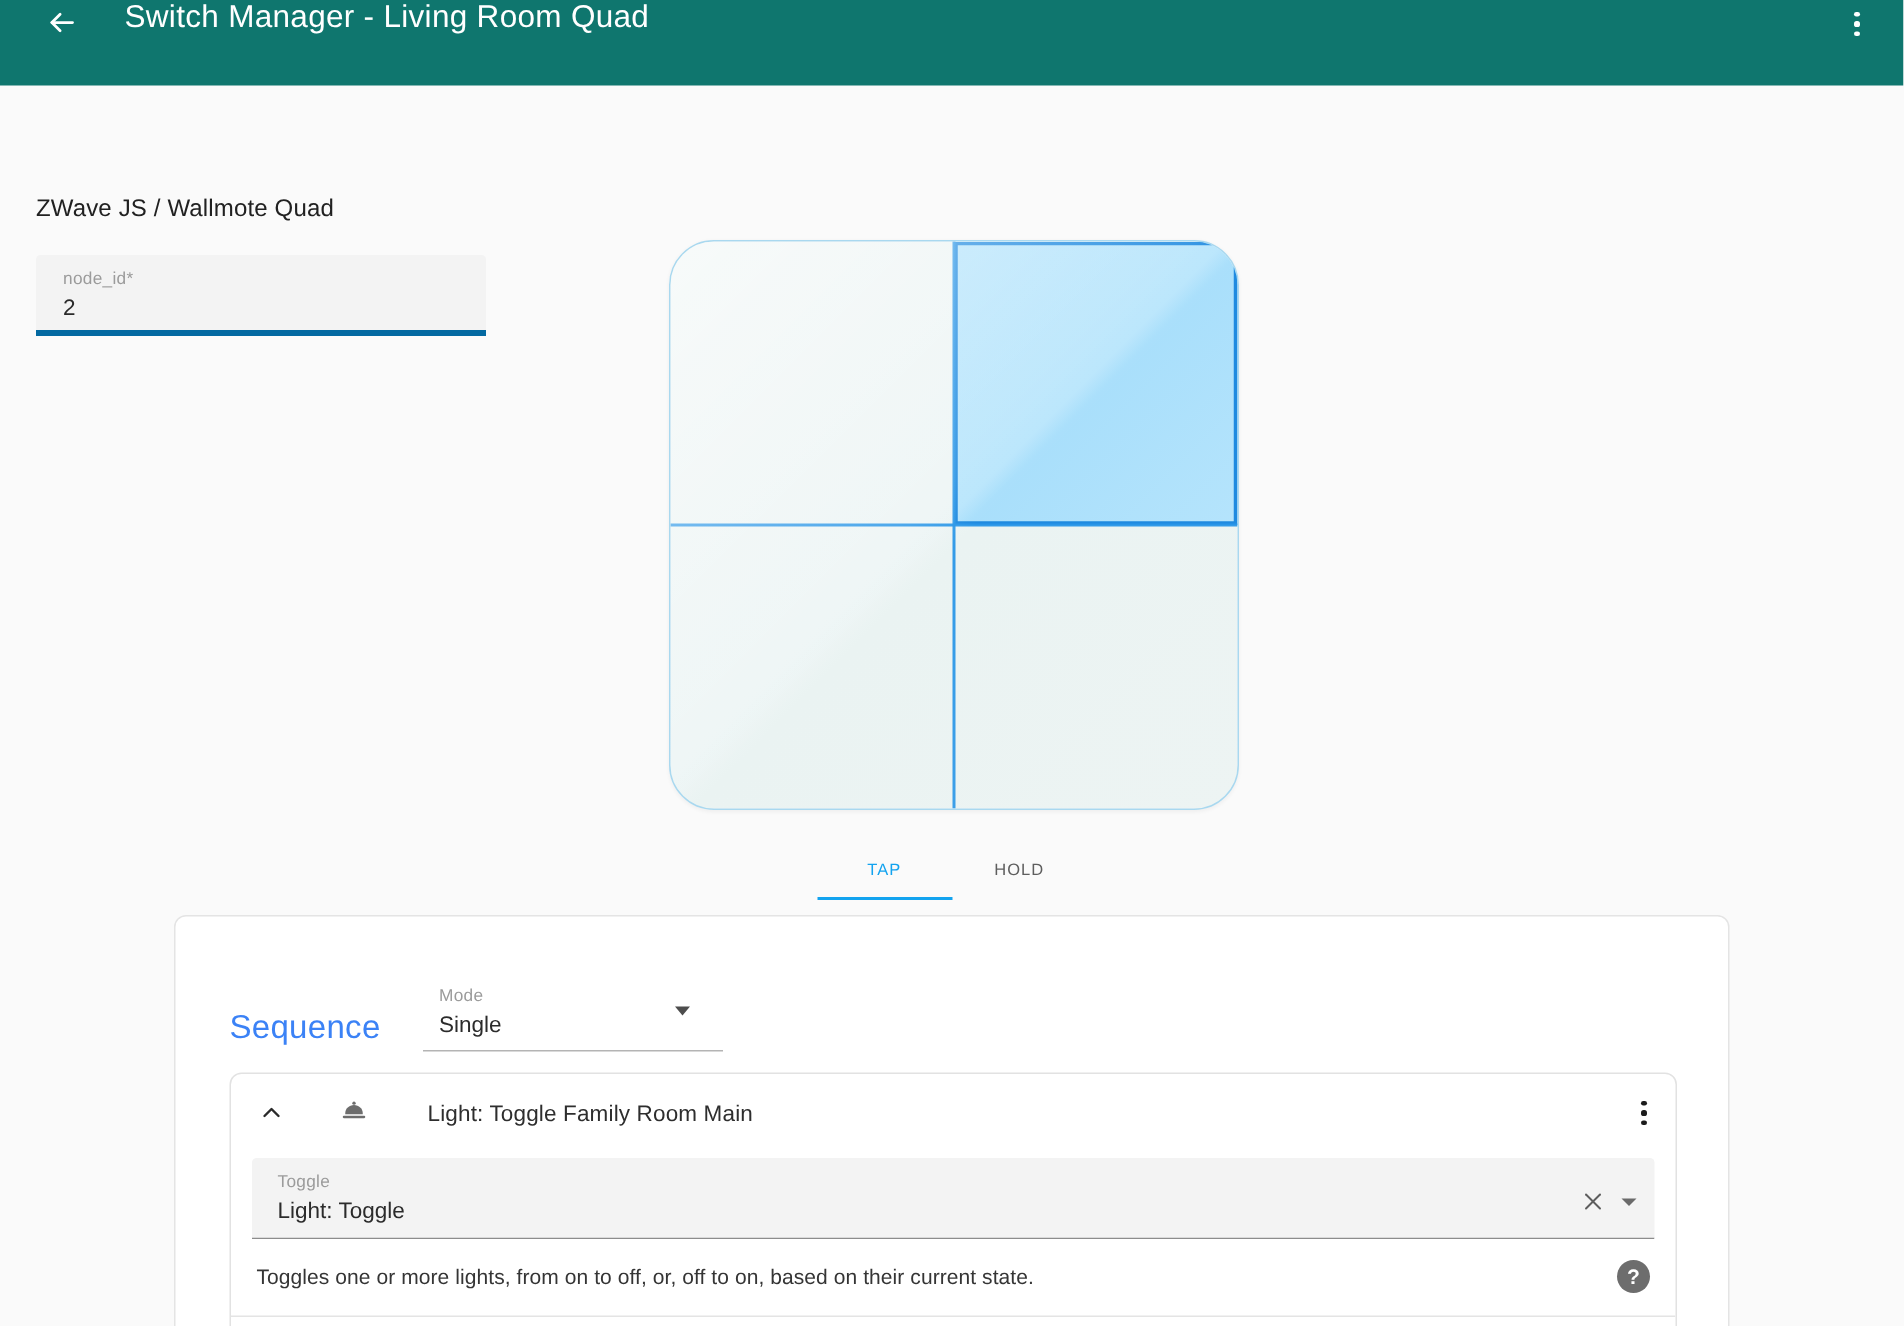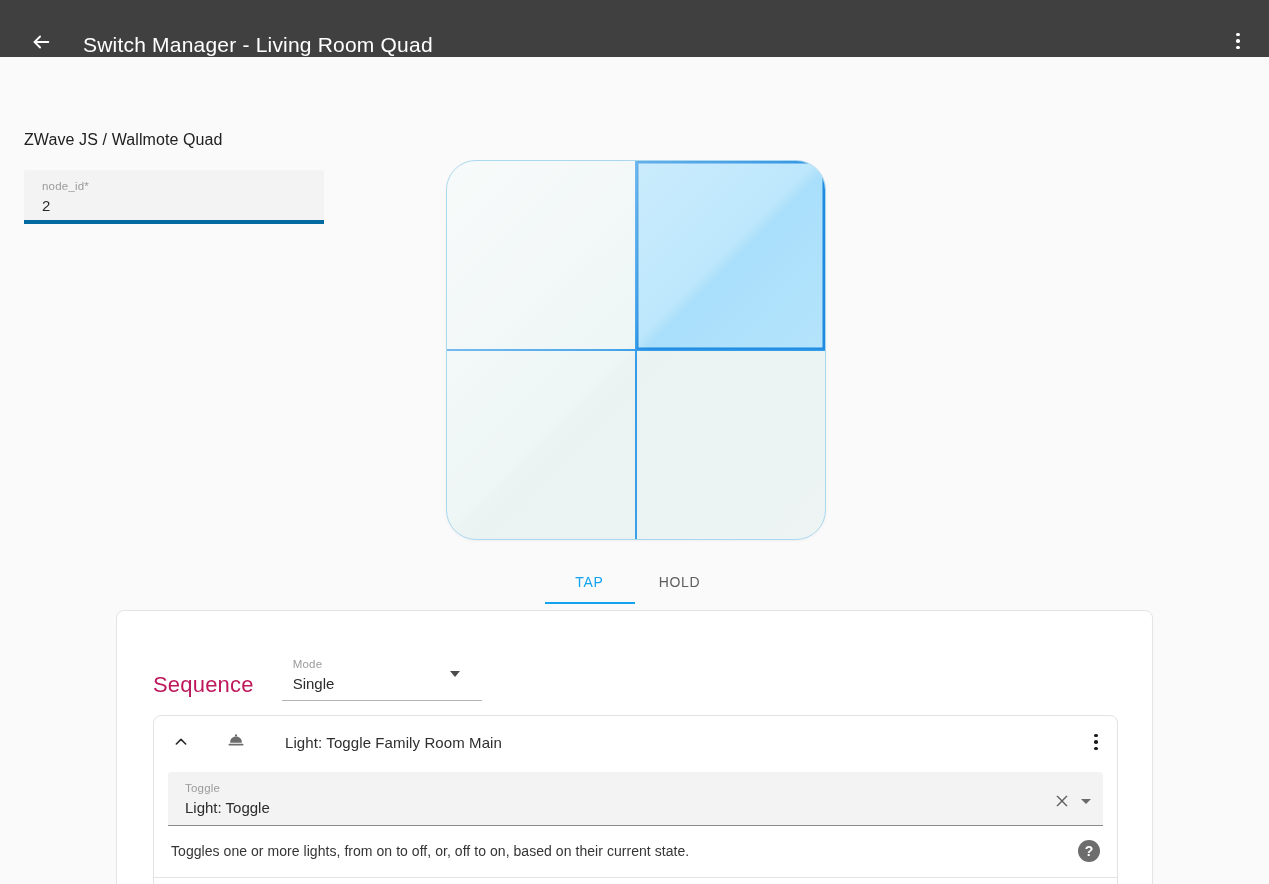--- a/index.html
+++ b/index.html
@@ -9,23 +9,23 @@
     overflow: hidden;
     background: #fafafa;
     font-family: "Liberation Sans", sans-serif;
     -webkit-font-smoothing: antialiased;
   }
 
   
   .appbar {
     position: relative;
     height: 57px;
-    background: #404040;
-    display: flex;
-    align-items: flex-end;
+    background: #0f766e;
+    display: flex;
+    align-items: flex-start;
     padding: 0 18px 0 26px;
     color: #ffffff;
   }
   .appbar-back {
     width: 30px; height: 30px;
     display: flex; align-items: center; justify-content: center;
     cursor: pointer;
     flex: 0 0 auto;
   }
   .appbar-title {
@@ -161,21 +161,21 @@
     height: 46px;
     display: flex;
     justify-content: center;
     align-items: flex-start;
     gap: 0;
   }
   .tab {
     min-width: 90px;
     padding: 12px 22px 13px;
     text-align: center;
-    font-size: 14px;
+    font-size: 11px;
     font-weight: 500;
     letter-spacing: .7px;
     color: #5e5e5e;
     cursor: pointer;
     position: relative;
   }
   .tab.active { color: #13a3ef; }
   .tab.active::after {
     content: "";
     position: absolute;
@@ -197,21 +197,21 @@
     border-radius: 8px;
   }
   .seq-head {
     display: flex;
     align-items: flex-end;
     padding: 45px 0 0 36px;
     height: 90px;
   }
   .seq-title {
     font-size: 22px;
-    color: #be185d;
+    color: #3b82f6;
     letter-spacing: .2px;
     line-height: 28px;
     margin-bottom: 2px;
   }
   .mode-select {
     position: relative;
     margin-left: 28px;
     width: 200px;
     border-bottom: 1px solid #b4b4b4;
     padding: 0 0 6px 11px;

